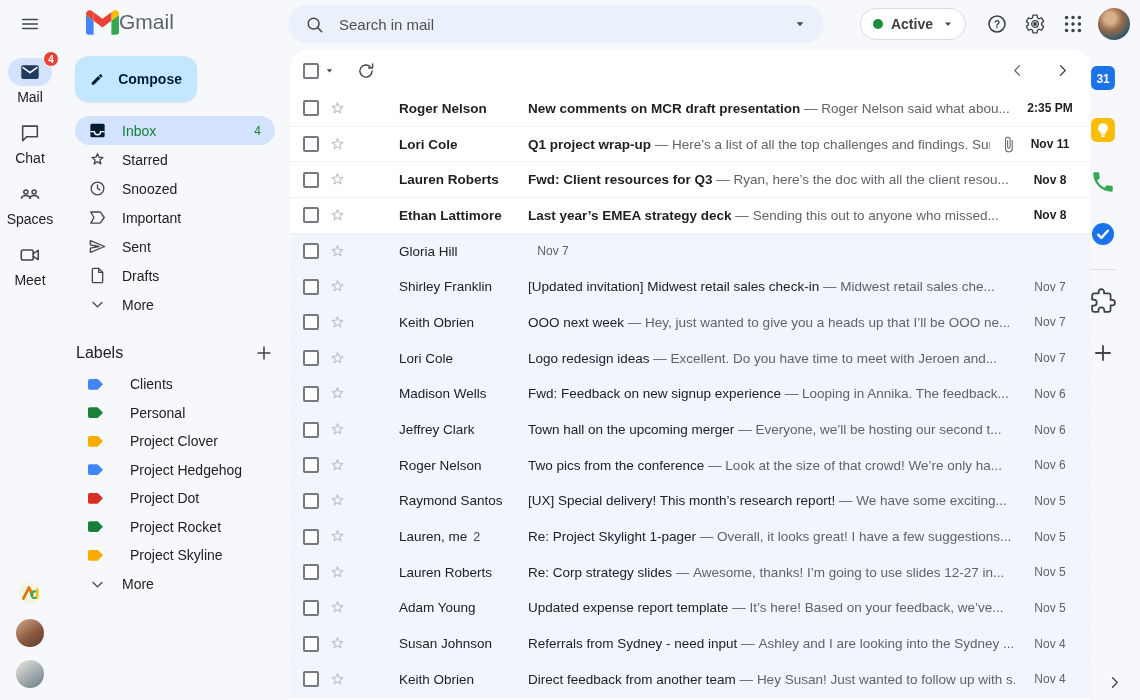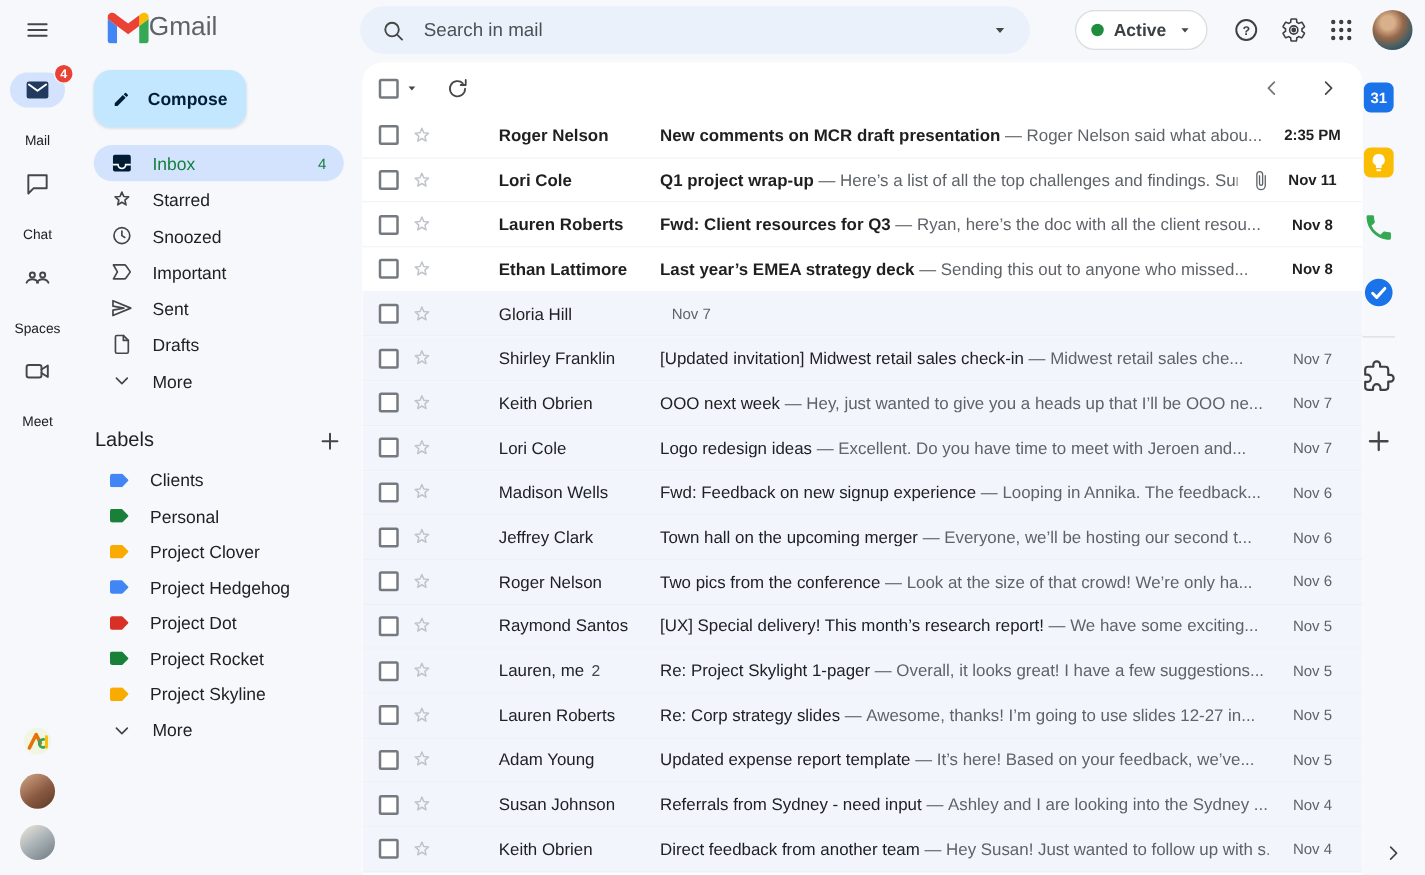--- a/index.html
+++ b/index.html
@@ -29,21 +29,21 @@
   .avatar-top { width:32px; height:32px; border-radius:50%; margin-left:6px; cursor:pointer;
     background:radial-gradient(circle at 38% 32%, #d9b08c 18%, #96684a 42%, #3e5c66 70%, #24333c 100%); }
 
   
   .rail { position:absolute; left:0; top:48px; bottom:0; width:60px; display:flex; flex-direction:column; align-items:center; padding-top:10px; }
   .rail-item { display:flex; flex-direction:column; align-items:center; margin-bottom:14px; cursor:pointer; }
   .rail-pill { position:relative; width:44px; height:28px; border-radius:14px; display:flex; align-items:center; justify-content:center; }
   .rail-item.active .rail-pill { background:#d3e3fd; }
   .rail-pill .ic { width:22px; height:22px; }
   .rail-badge { position:absolute; top:-7px; right:-7px; min-width:16px; height:16px; border-radius:8px; background:#e94235; color:#fff; font-size:10px; font-weight:bold; display:flex; align-items:center; justify-content:center; border:1px solid #f6f8fc; padding:0 3px; }
-  .rail-label { margin-top:21px; font-size:11px; color:#202124; }
+  .rail-label { margin-top:3px; font-size:14px; color:#202124; }
   .rail-bottom { margin-top:auto; display:flex; flex-direction:column; align-items:center; gap:13px; padding-bottom:12px; }
   .org-logo { width:26px; height:26px; }
   .mini-avatar { width:28px; height:28px; border-radius:50%; cursor:pointer; }
   .mini-avatar.a1 { background:linear-gradient(145deg,#c89b7b 10%,#8a5a42 55%,#5b3826 100%); }
   .mini-avatar.a2 { background:linear-gradient(145deg,#e8e2d8 5%,#aeb6ba 45%,#6d7a81 100%); }
 
   
   .sidebar { position:absolute; left:60px; top:48px; bottom:0; width:230px; }
   .compose { margin:8px 0 0 15px; width:122px; height:46px; background:#c2e7ff; border-radius:14px; display:flex; align-items:center; padding:0 15px; gap:14px; cursor:pointer; box-shadow:0 1px 2px rgba(60,64,67,.12); }
   .compose .ic { width:19px; height:19px; }
@@ -53,21 +53,21 @@
   .nav-item .ic { width:19px; height:19px; flex:none; }
   .nav-label { margin-left:15px; font-size:14px; color:#202124; }
   .nav-count { margin-left:auto; font-size:12px; color:#202124; }
   .nav-item.active { background:#d3e3fd; }
   .nav-item.active .nav-label, .nav-item.active .nav-count { font-weight:normal; color:#15803d; }
   .labels-head { margin:23px 15px 6px 15px; display:flex; align-items:center; }
   .labels-title { font-size:16px; color:#202124; padding-left:1px; }
   .labels-add { margin-left:auto; width:22px; height:22px; cursor:pointer; }
   .label-item { height:28.5px; margin:0 15px; border-radius:15px; display:flex; align-items:center; padding:0 13px; cursor:pointer; }
   .tag { width:15px; height:11px; flex:none; clip-path:polygon(0 0, 64% 0, 100% 50%, 64% 100%, 0 100%); border-radius:2px; }
-  .label-name { margin-left:17px; font-size:14px; color:#202124; white-space:nowrap; }
+  .label-name { margin-left:27px; font-size:14px; color:#202124; white-space:nowrap; }
 
   
   .card { position:absolute; left:290px; top:50px; width:800px; bottom:0; background:#fff; border-radius:16px 16px 0 0; overflow:hidden; }
   .toolbar { height:41px; display:flex; align-items:center; padding:0 18px 0 13px; }
   .cb { width:16px; height:16px; border:2px solid #757a80; border-radius:2px; background:#fff; cursor:pointer; flex:none; }
   .toolbar .caret { width:13px; height:13px; margin-left:4px; cursor:pointer; }
   .toolbar .refresh { width:20px; height:20px; margin-left:20px; cursor:pointer; }
   .pager { margin-left:auto; display:flex; align-items:center; gap:26px; }
   .pager .ic { width:19px; height:19px; cursor:pointer; }
   .rows {}

